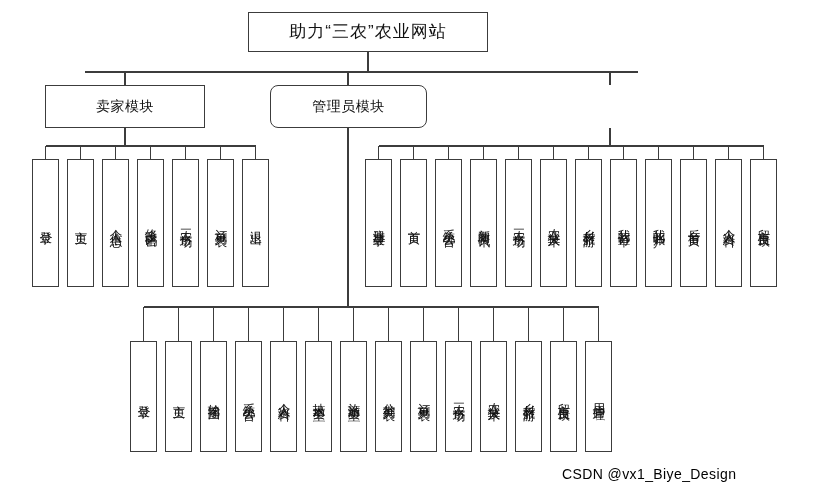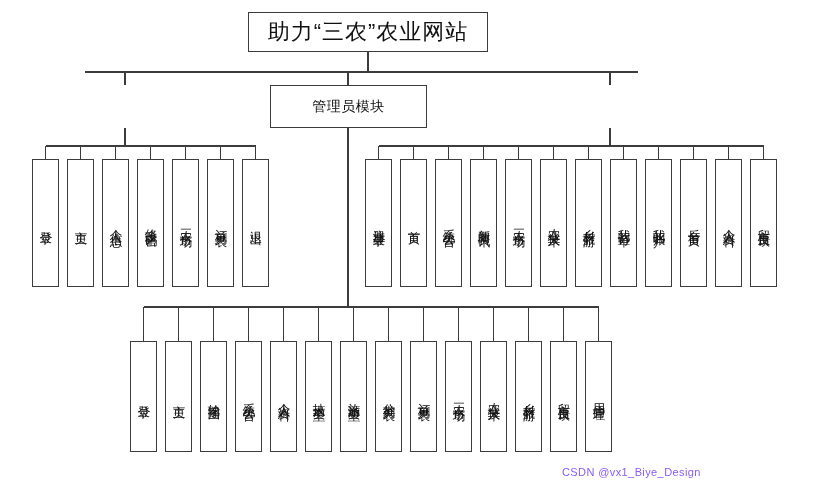--- a/index.html
+++ b/index.html
@@ -31,43 +31,43 @@
     box-sizing: border-box;
     background: #ffffff;
     border: 1px solid #3c3c3c;
     display: flex;
     align-items: center;
     justify-content: center;
     color: #111111;
     line-height: 1.18;
   }
   .node.root {
-    font-size: 22px;
+    font-size: 17px;
     letter-spacing: 1px;
   }
   .node.module {
     font-size: 14px;
     letter-spacing: 0.5px;
   }
   .node.leaf {
     font-size: 12.5px;
     writing-mode: vertical-rl;
     text-orientation: upright;
     letter-spacing: 2px;
     padding: 4px 0;
   }
   .node .node-label {
     display: block;
     text-align: center;
     white-space: nowrap;
   }
   .watermark {
     position: absolute;
-    color: #8b5cf6;
-    font-size: 11px;
+    color: #000000;
+    font-size: 14px;
     letter-spacing: 0.4px;
     white-space: nowrap;
     user-select: none;
   }
 </style>
 </head>
 <body>
 
 <div id="diagram-root">
 
@@ -117,22 +117,25 @@
         <line x1="528.5" y1="307" x2="528.5" y2="341"></line>
         <line x1="563.5" y1="307" x2="563.5" y2="341"></line>
         <line x1="598.5" y1="307" x2="598.5" y2="341"></line>
       </g>
   </svg>
 
   <div class="node root" style="left:248px; top:12px; width:240px; height:40px;">
     <span class="node-label">助力“三农”农业网站</span>
   </div>
 
-
-  <div class="node module" style="left:270px; top:85px; width:157px; height:43px;">
+  <div class="node module" style="left:45px; top:85px; width:160px; height:43px;">
+    <span class="node-label">卖家模块</span>
+  </div>
+
+  <div class="node module" style="left:270px; top:85px; width:157px; height:43px;border-radius:8px;">
     <span class="node-label">管理员模块</span>
   </div>
 
 
   <div id="seller-leaves">
       <div class="node leaf" style="left: 32px; top: 159px; width: 27px; height: 128px;">
         <span class="node-label">登录</span>
       </div>
       <div class="node leaf" style="left: 67px; top: 159px; width: 27px; height: 128px;">
         <span class="node-label">主页</span>

